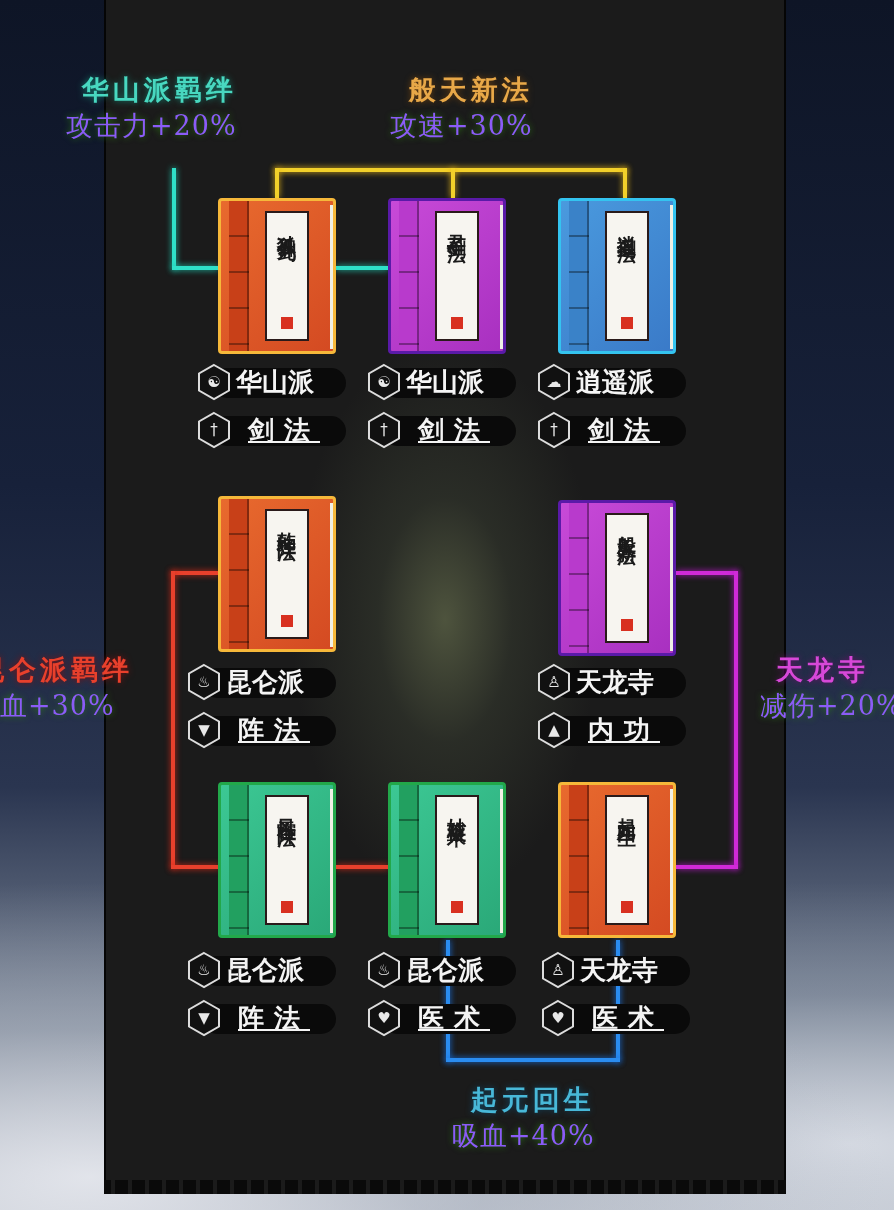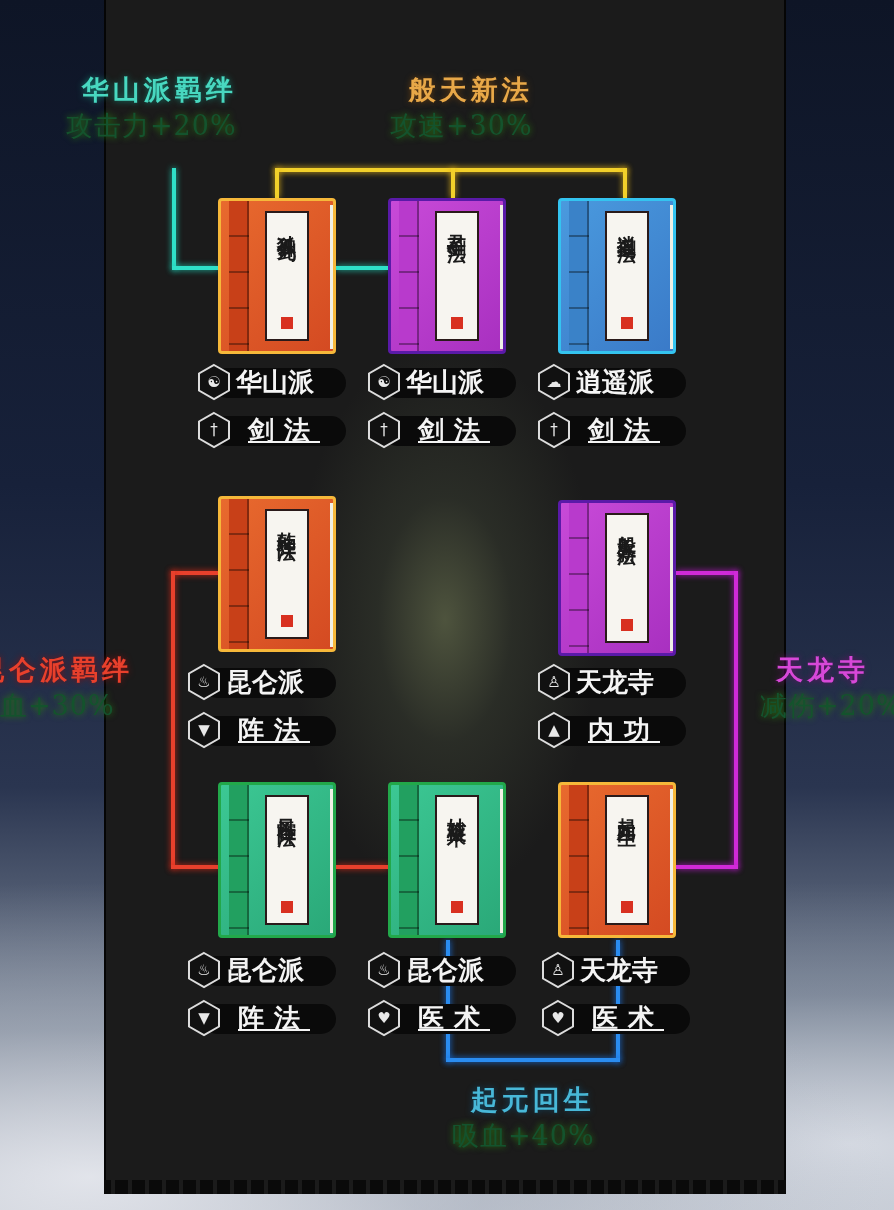--- a/index.html
+++ b/index.html
@@ -30,21 +30,21 @@
   .line { position: absolute; }
   .l-teal { background: #2fe0c8; box-shadow: 0 0 6px #1ec8b0; }
   .l-yellow { background: #f2d02a; box-shadow: 0 0 6px #e8b818; }
   .l-red { background: #e8402c; box-shadow: 0 0 6px #d02818; }
   .l-magenta { background: #d02ad8; box-shadow: 0 0 6px #b818c8; }
   .l-blue { background: #2a8cf0; box-shadow: 0 0 6px #1870e0; }
 
   
   .bond { position: absolute; text-align: right; white-space: nowrap; }
   .bond .title { font-size: 27px; font-weight: bold; letter-spacing: 4px; }
-  .bond .effect { font-size: 27px; color: #14532d; text-shadow: 0 0 6px #2a7a10; letter-spacing: 1px; }
+  .bond .effect { font-size: 27px; color: #8b5cf6; text-shadow: 0 0 6px #2a7a10; letter-spacing: 1px; }
 
   
   .book {
     position: absolute; width: 118px; height: 156px;
     border-radius: 4px; border: 3px solid; overflow: hidden;
   }
   .book::after {
     content: ""; position: absolute; right: -3px; top: 4px; width: 6px; height: 144px;
     background: #f0f0e6; border-radius: 0 3px 3px 0;
   }

